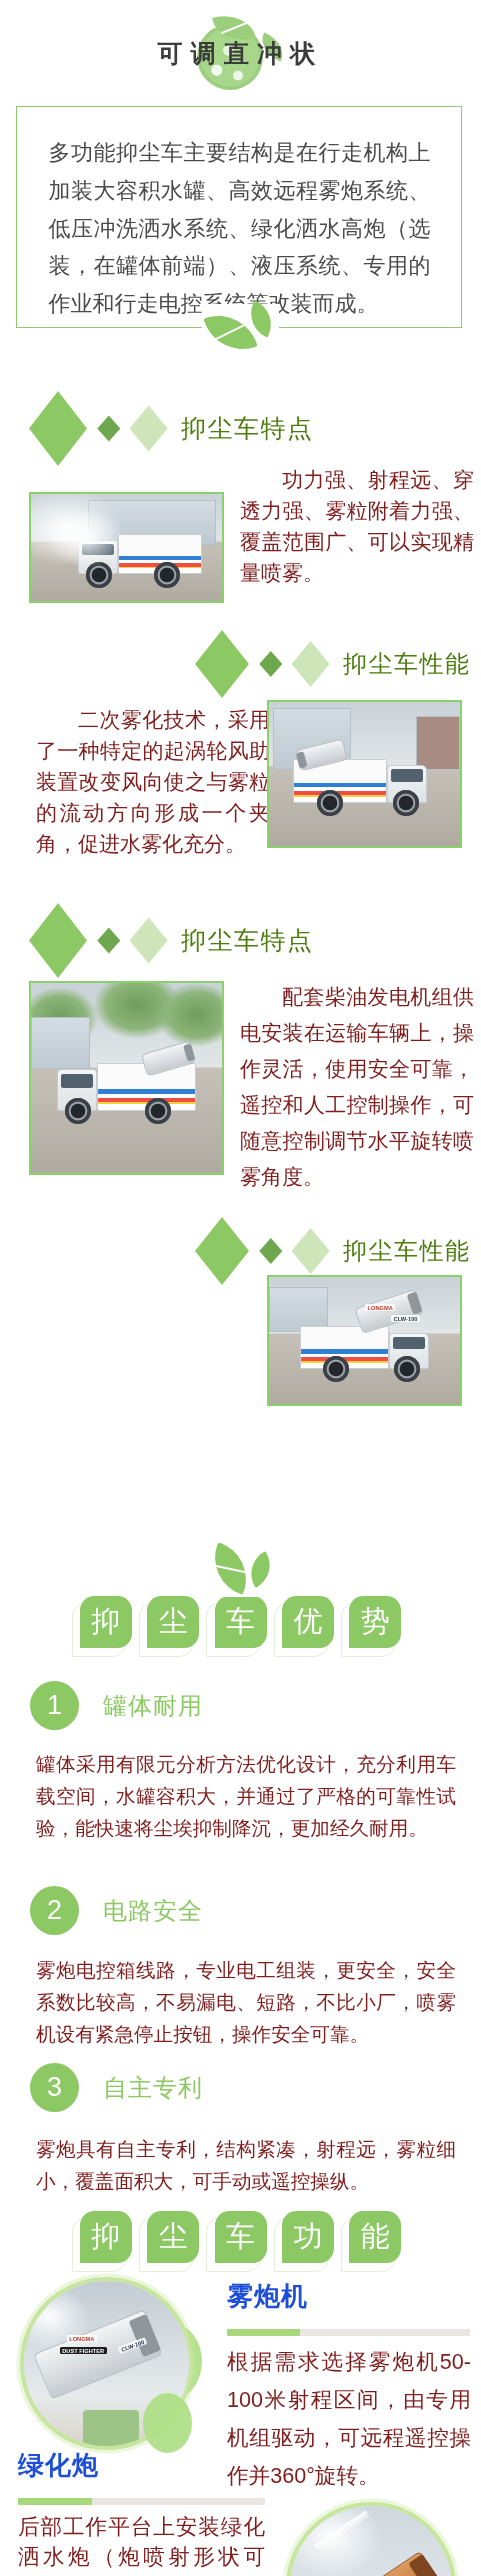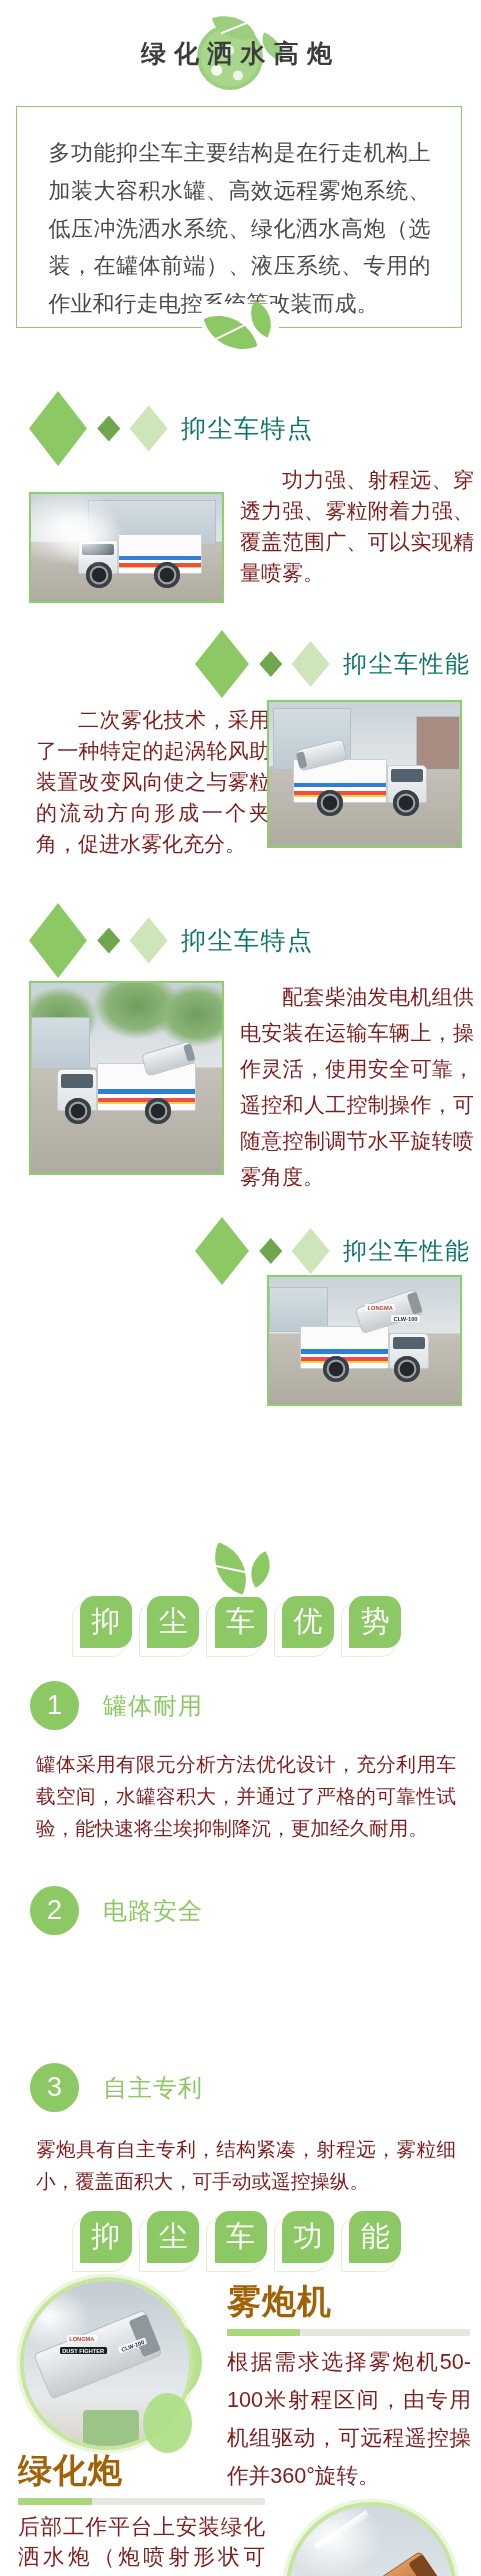--- a/index.html
+++ b/index.html
@@ -35,21 +35,21 @@
   #adv-leaf{top:1543px;left:207px;width:72px;height:54px;}
   #adv-leaf .l1{left:3.1px;top:5.2px;width:41px;height:41px;transform:rotate(-160deg);}
   #adv-leaf .l2{right:5.2px;top:13.4px;width:27px;height:27px;transform:rotate(-120deg);}
 
   
   .sec-head{position:absolute;display:flex;align-items:center;}
   .dm{display:block;clip-path:polygon(50% 0,100% 50%,50% 100%,0 50%);}
   .dm-big{width:58px;height:75px;background:#8cc863;}
   .dm-small{width:23px;height:26px;background:#6fa74f;margin-left:10.3px;}
   .dm-light{width:38px;height:46px;background:#cde5b8;margin-left:9.3px;}
-  .sec-head-text{font-size:25px;color:#0f766e;letter-spacing:1.5px;margin-left:13.4px;white-space:nowrap;}
+  .sec-head-text{font-size:25px;color:#4d7c0f;letter-spacing:1.5px;margin-left:13.4px;white-space:nowrap;}
 
   
   .photo{position:absolute;border:2.1px solid #8bd16b;box-sizing:border-box;overflow:hidden;background:#dfe3e5;}
   .para{position:absolute;margin:0;color:#7f1d1d;text-align:justify;}
   .indent{text-indent:2em;}
 
   
   .scene{position:absolute;left:0;top:0;right:0;bottom:0;overflow:hidden;
     background:linear-gradient(180deg,#c9d2d8 0%,#e1e5e7 44%,#c6c1b8 45%,#b0aba1 100%);}
   .bldg{position:absolute;background:linear-gradient(180deg,#d3dce2,#bec9d1);border:0.5px solid #b4c0c8;}
@@ -85,21 +85,21 @@
     color:#fff;font-size:29px;font-weight:500;}
 
   
   .adv-head{position:absolute;display:flex;align-items:center;}
   .num-circle{width:49px;height:49px;border-radius:50%;background:#8cc863;color:#fff;
     display:flex;align-items:center;justify-content:center;font-size:27px;}
   .adv-label{margin-left:24px;font-size:24px;color:#8cc863;letter-spacing:1px;}
   .adv-text{font-size:19.6px;line-height:32px;}
 
   
-  .fn-title{position:absolute;margin:0;font-size:34px;font-weight:700;color:#a16207;letter-spacing:1px;}
+  .fn-title{position:absolute;margin:0;font-size:26px;font-weight:700;color:#1d4ed8;letter-spacing:1px;}
   .fn-bar{position:absolute;height:6.7px;background:#e9e6e1;}
   .fn-bar .fill{display:block;height:100%;width:30%;background:#a9d87a;}
   .fn-text{font-size:21.6px;}
   .circle-wrap{position:absolute;z-index:2;}
   .photo-circle{position:absolute;left:0;top:0;width:100%;height:100%;border-radius:50%;
     border:4.6px solid #c6e69e;box-sizing:border-box;overflow:hidden;background:#dfe3e5;
     box-shadow:0 0 0 3.6px rgba(198,230,158,.35);}
   .blob{position:absolute;background:#aede84;border-radius:50%;z-index:3;opacity:.92;}
   .blob.back{z-index:0;}
 </style>
@@ -107,21 +107,21 @@
 <body>
 
 <div id="page">
 
   <div id="logo-circle">
     <span class="logo-leaf" id="logo-leaf-big">
         <span class="logo-vein"></span>
       </span>
     <span class="logo-leaf" id="logo-leaf-small"></span>
   </div>
-  <h1 id="page-title">绿化洒水高炮</h1>
+  <h1 id="page-title">可调直冲状</h1>
 
   <div id="intro-box">
     <p id="intro-text">多功能抑尘车主要结构是在行走机构上加装大容积水罐、高效远程雾炮系统、低压冲洗洒水系统、绿化洒水高炮（选装，在罐体前端）、液压系统、专用的作业和行走电控系统等改装而成。</p>
   </div>
   <div class="leaf-pair" id="leaf-divider">
     <span class="lf l1">
         <span class="logo-vein"></span>
       </span>
       <span class="lf l2"></span>
   </div>
@@ -249,20 +249,21 @@
   <div class="adv-head" style="top:1681px;left:30px;">
     <span class="num-circle">1</span>
     <span class="adv-label">罐体耐用</span>
   </div>
   <p class="para adv-text" style="top:1748px;left:36px;width:420px;">罐体采用有限元分析方法优化设计，充分利用车载空间，水罐容积大，并通过了严格的可靠性试验，能快速将尘埃抑制降沉，更加经久耐用。</p>
 
   <div class="adv-head" style="top:1886px;left:30px;">
     <span class="num-circle">2</span>
     <span class="adv-label">电路安全</span>
   </div>
+  <p class="para adv-text" style="top:1954px;left:36px;width:420px;">雾炮电控箱线路，专业电工组装，更安全，安全系数比较高，不易漏电、短路，不比小厂，喷雾机设有紧急停止按钮，操作安全可靠。</p>
 
   <div class="adv-head" style="top:2063px;left:30px;">
     <span class="num-circle">3</span>
     <span class="adv-label">自主专利</span>
   </div>
   <p class="para adv-text" style="top:2133px;left:36px;width:420px;">雾炮具有自主专利，结构紧凑，射程远，雾粒细小，覆盖面积大，可手动或遥控操纵。</p>
 
   <div class="tile-row" style="top:2211px;">
     <div class="tile">
         <span class="tile-outline"></span>

